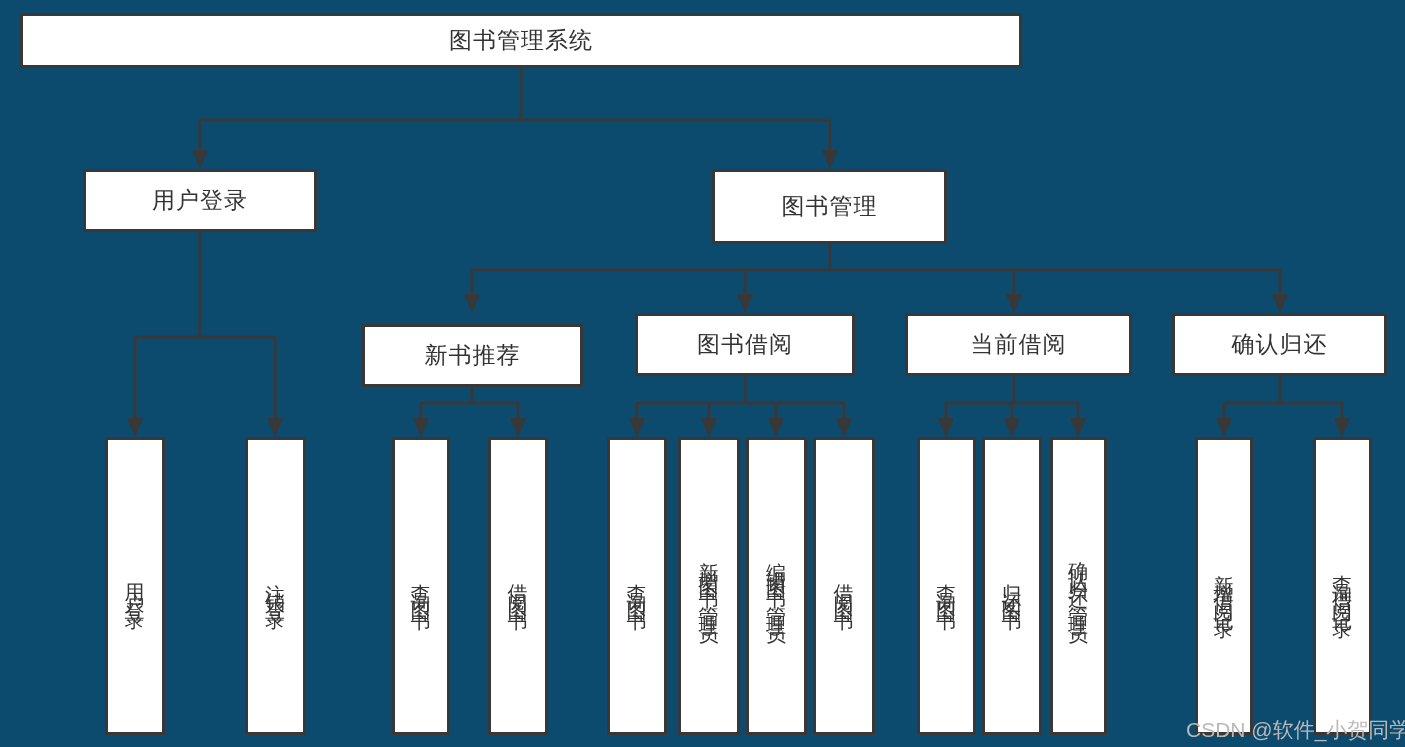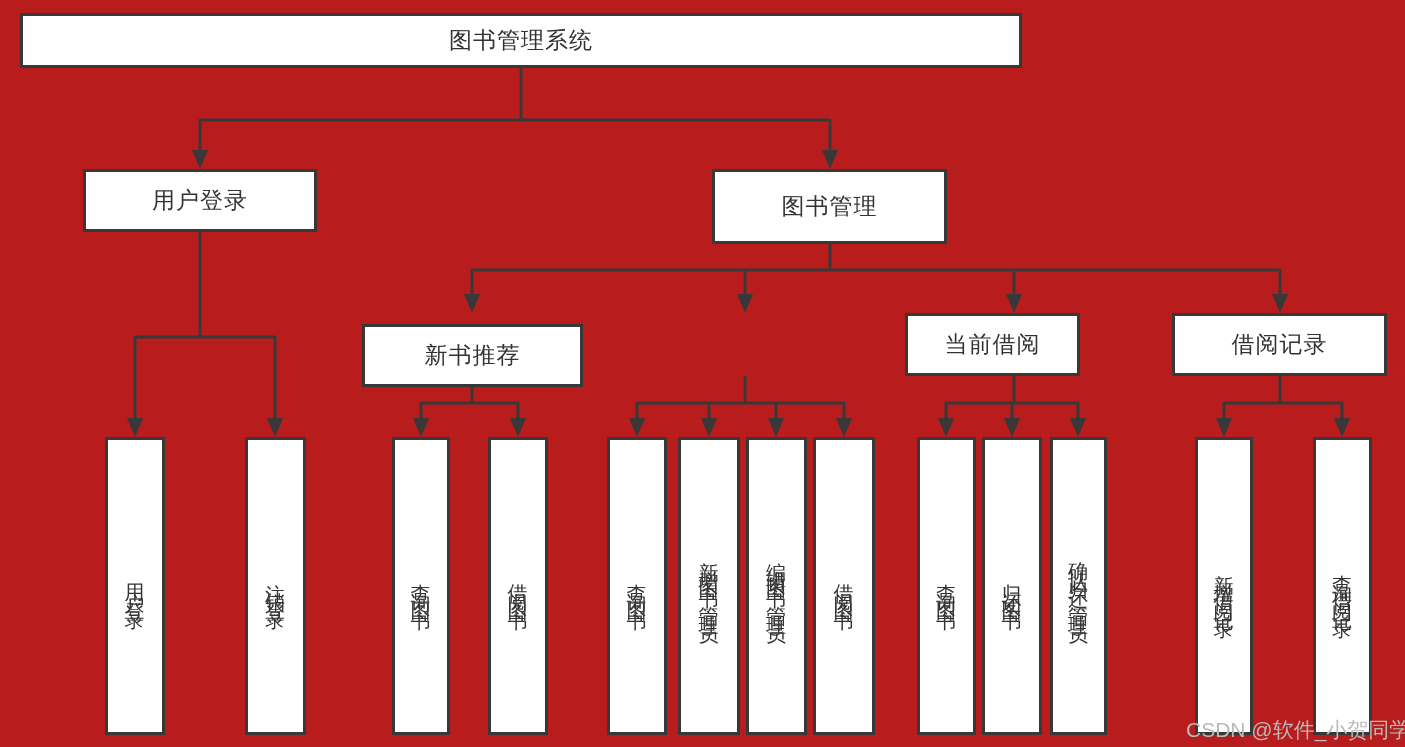--- a/index.html
+++ b/index.html
@@ -1,17 +1,17 @@
 <!DOCTYPE html>
 <html><head>
 <meta charset="utf-8">
 <style>
   html,body{margin:0;padding:0;background:#ffffff;}
   #stage{
-    position:relative;width:1405px;height:747px;background:#b91c1c;overflow:hidden;
+    position:relative;width:1405px;height:747px;background:#0c4a6e;overflow:hidden;
     font-family:"Liberation Sans", sans-serif;color:#333333;
   }
   #wires{position:absolute;left:0;top:0;width:1405px;height:747px;}
   .node{
     position:absolute;box-sizing:border-box;border:3px solid #383838;background:#ffffff;
     display:flex;align-items:center;justify-content:center;
   }
   .hnode span{font-size:23px;color:#333333;letter-spacing:1px;white-space:nowrap;}
   .leaf{
     border-width:3px;
@@ -110,25 +110,28 @@
   <div class="node hnode" style="left:83px;top:169px;width:234px;height:63px">
     <span>用户登录</span>
   </div>
   <div class="node hnode" style="left:712px;top:169px;width:235px;height:75px">
     <span>图书管理</span>
   </div>
 
   <div class="node hnode" style="left:362px;top:324px;width:221px;height:63px">
     <span>新书推荐</span>
   </div>
-  <div class="node hnode" style="left:905px;top:313px;width:175px;height:63px">
+  <div class="node hnode" style="left:635px;top:313px;width:220px;height:63px">
+    <span>图书借阅</span>
+  </div>
+  <div class="node hnode" style="left:905px;top:313px;width:227px;height:63px">
     <span>当前借阅</span>
   </div>
   <div class="node hnode" style="left:1172px;top:313px;width:215px;height:63px">
-    <span>借阅记录</span>
+    <span>确认归还</span>
   </div>
 
   <div class="node leaf" style="left:105px;top:437px;width:60px;height:298px">
     <span>用户登录</span>
   </div>
   <div class="node leaf" style="left:245px;top:437px;width:61px;height:298px">
     <span>注销登录</span>
   </div>
 
   <div class="node leaf" style="left:392px;top:437px;width:58px;height:298px">

